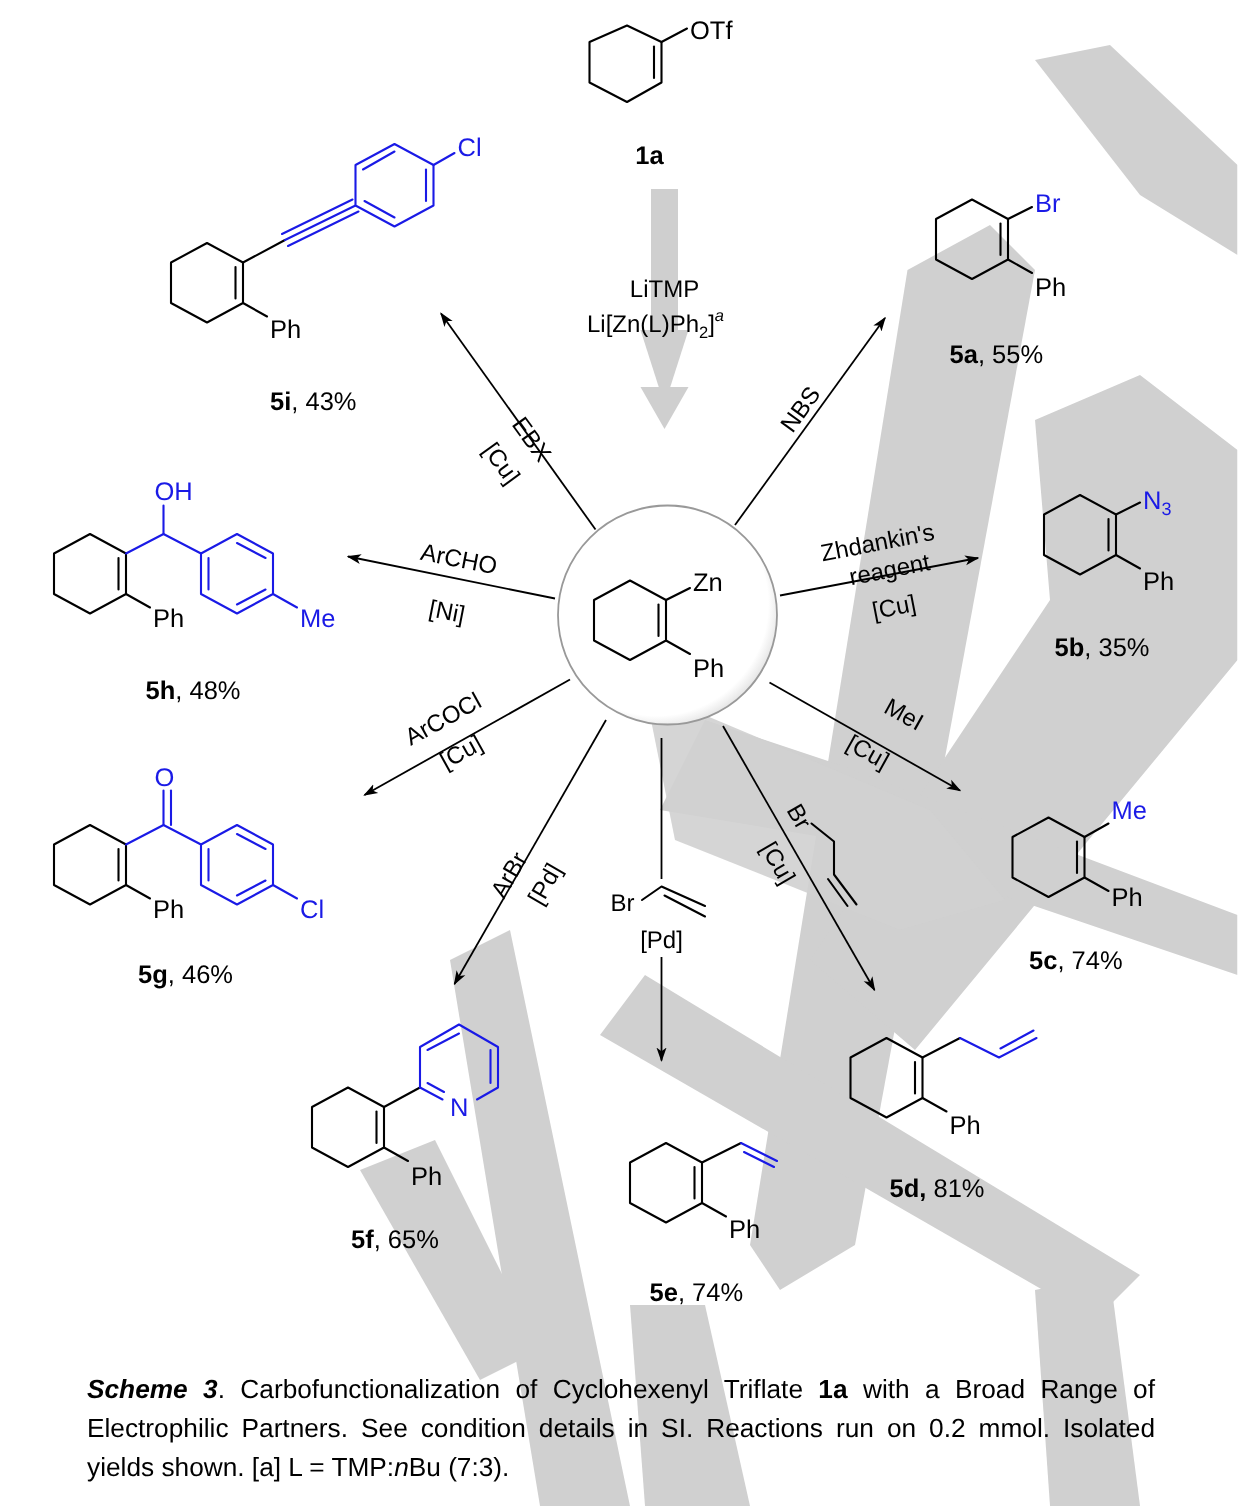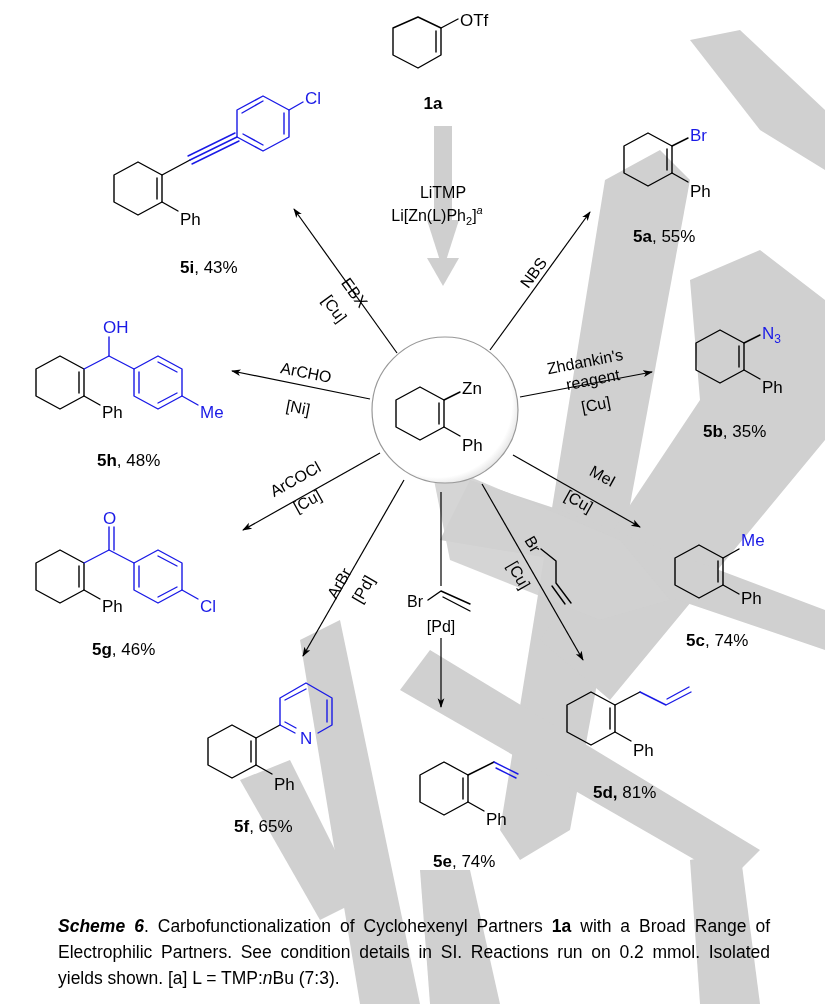--- a/index.html
+++ b/index.html
@@ -235,13 +235,13 @@
     <path class="bond-blue" d="M242,113 L263,101"></path>
     <path class="bond-blue" d="M284,113 L284,134"></path>
     <path class="bond-blue" d="M243,134 L263,145"></path>
     <path class="bond-blue" d="M289,110 L303,102"></path>
     <text class="lbl-blue" x="305" y="104">Cl</text>
     <text class="lbl" x="180" y="225">Ph</text>
     <text class="lbl" x="180" y="273"><tspan font-weight="bold">5i</tspan><tspan>, </tspan><tspan>43%</tspan></text>
   </g>
 </svg>
 
-<div id="caption"><span class="sch">Scheme 6</span><span>. Carbofunctionalization of Cyclohexenyl Partners </span><b>1a</b><span> with a Broad Range of Electrophilic Partners. See condition details in SI. Reactions run on 0.2 mmol. Isolated yields shown. [a] L = TMP:</span><i>n</i><span>Bu (7:3).</span></div>
+<div id="caption"><span class="sch">Scheme 3</span><span>. Carbofunctionalization of Cyclohexenyl Triflate </span><b>1a</b><span> with a Broad Range of Electrophilic Partners. See condition details in SI. Reactions run on 0.2 mmol. Isolated yields shown. [a] L = TMP:</span><i>n</i><span>Bu (7:3).</span></div>
 
 </body></html>

